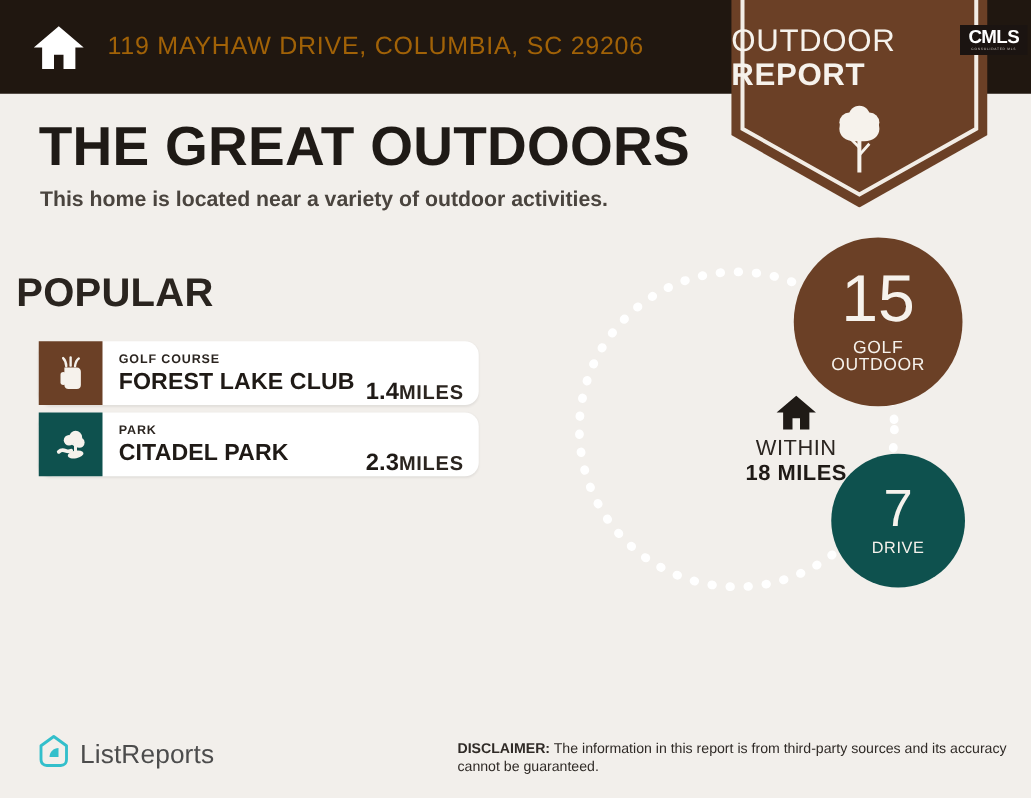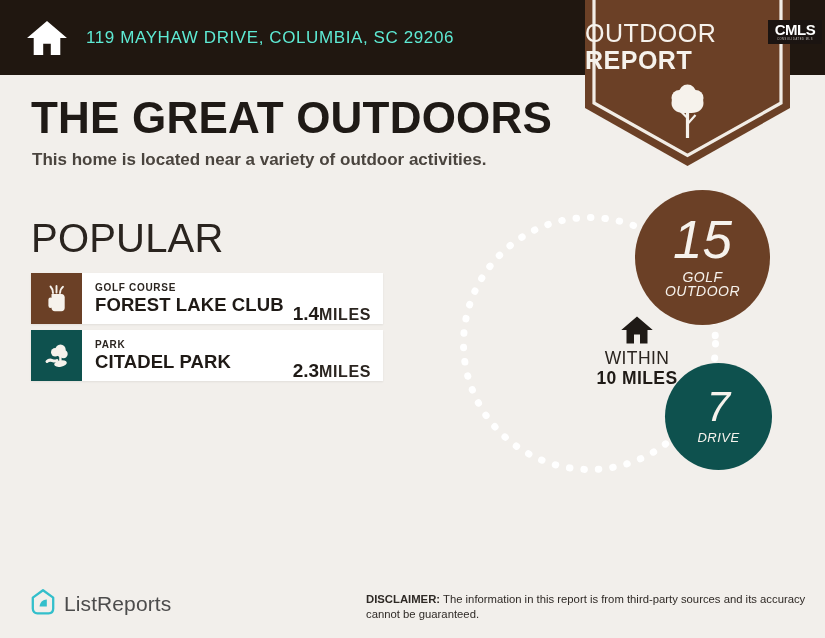--- a/index.html
+++ b/index.html
@@ -28,22 +28,22 @@
     position: absolute;
     left: 26px;
     top: 0;
     height: 75px;
     display: flex;
     align-items: center;
     gap: 18px;
   }
   .home-icon-hdr { width: 42px; height: 38px; display:block; }
   .header-address {
-    color: #5eead4;
-    font-size: 17px;
+    color: #a16207;
+    font-size: 20px;
     letter-spacing: 0.6px;
     font-weight: 400;
     white-space: nowrap;
   }
 
   
   .cmls-logo {
     position: absolute;
     top: 2px;
     right: 3px;
@@ -111,41 +111,42 @@
     left: 32px;
     top: 150px;
     font-size: 17px;
     color: #4a443e;
     font-weight: 700;
   }
 
   
   .popular-title {
     position: absolute;
-    left: 31px;
+    left: 13px;
     top: 218px;
-    font-size: 40px;
-    font-weight: 400;
+    font-size: 32px;
+    font-weight: 700;
     color: #2a241f;
     letter-spacing: 0.2px;
     line-height: 1;
   }
   .poi-list {
     position: absolute;
     left: 31px;
     top: 273px;
     width: 352px;
   }
   .poi-row {
     display: flex;
     align-items: stretch;
     background: #FFFFFF;
     height: 51px;
     margin-bottom: 6px;
     box-shadow: 0 1px 2px rgba(0,0,0,0.07);
+    border-radius: 11px;
   }
   .poi-icon {
     width: 51px;
     height: 51px;
     flex: 0 0 51px;
     display: flex;
     align-items: center;
     justify-content: center;
   }
   .poi-icon.brown { background: #6B4026; }
@@ -233,21 +234,20 @@
   }
   .stat-circle {
     position: absolute;
     border-radius: 50%;
     display: flex;
     flex-direction: column;
     align-items: center;
     justify-content: center;
     color: #F6F2EC;
     text-align: center;
-    font-style: italic;
   }
   .circle-golf {
     left: 195px;
     top: 5px;
     width: 135px;
     height: 135px;
     background: #6B4026;
   }
   .circle-parks {
     left: 225px;
@@ -392,21 +392,21 @@
     <circle cx="133.5" cy="133.5" r="126" fill="none" stroke="#FFFFFF" stroke-width="7" stroke-linecap="round" stroke-dasharray="0.5 14"></circle>
   </svg>
 
   <div class="center-stat">
     <span>
       <svg class="center-house" width="34" height="30" viewBox="0 0 44 40" aria-hidden="true">
         <path d="M22 2 L43 20 L36 20 L36 38 L26 38 L26 26 L18 26 L18 38 L8 38 L8 20 L1 20 Z" fill="#1f1a16"></path>
       </svg>
     </span>
     <div class="center-l1">WITHIN</div>
-    <div class="center-l2">10 MILES</div>
+    <div class="center-l2">18 MILES</div>
   </div>
 
   <div class="stat-circle circle-golf">
     <span class="stat-num">15</span>
     <span class="stat-label">
       <span>GOLF</span><br>
       <span>OUTDOOR</span>
     </span>
   </div>
 

